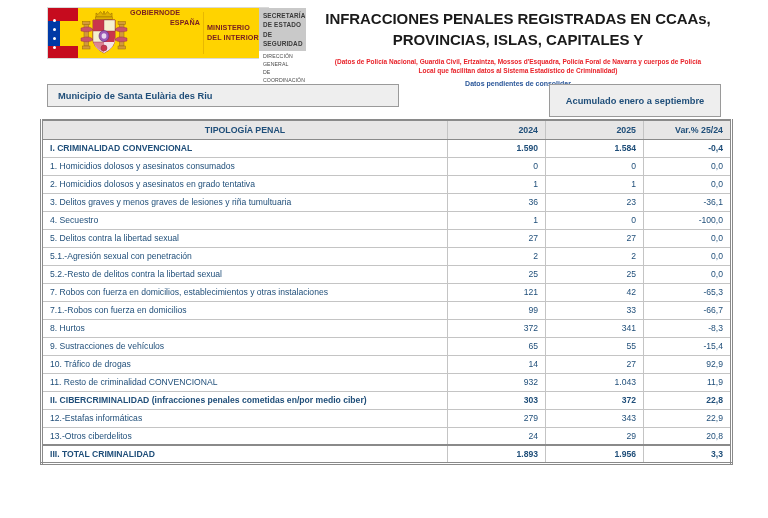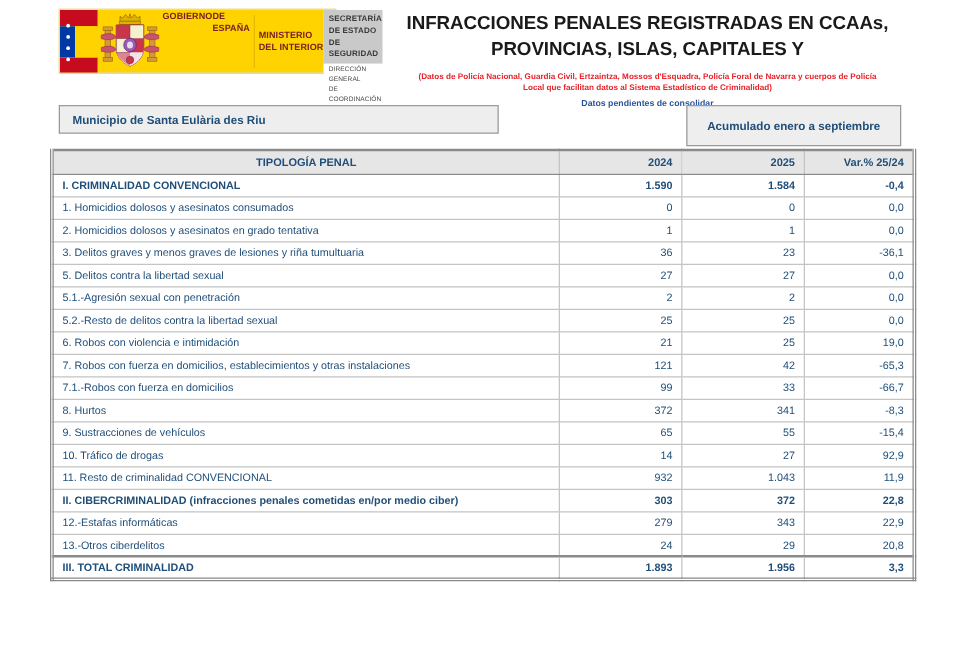--- a/index.html
+++ b/index.html
@@ -391,42 +391,42 @@
           <td class="num">1</td>
           <td class="num">0,0</td>
         </tr>
         <tr>
           <td class="lbl">3. Delitos graves y menos graves de lesiones y riña tumultuaria</td>
           <td class="num">36</td>
           <td class="num">23</td>
           <td class="num">-36,1</td>
         </tr>
         <tr>
+          <td class="lbl">4. Secuestro</td>
+          <td class="num">1</td>
+          <td class="num">0</td>
+          <td class="num">-100,0</td>
+        </tr>
+        <tr>
           <td class="lbl">5. Delitos contra la libertad sexual</td>
           <td class="num">27</td>
           <td class="num">27</td>
           <td class="num">0,0</td>
         </tr>
         <tr>
           <td class="lbl">5.1.-Agresión sexual con penetración</td>
           <td class="num">2</td>
           <td class="num">2</td>
           <td class="num">0,0</td>
         </tr>
         <tr>
           <td class="lbl">5.2.-Resto de delitos contra la libertad sexual</td>
           <td class="num">25</td>
           <td class="num">25</td>
           <td class="num">0,0</td>
-        </tr>
-        <tr>
-          <td class="lbl">6. Robos con violencia e intimidación</td>
-          <td class="num">21</td>
-          <td class="num">25</td>
-          <td class="num">19,0</td>
         </tr>
         <tr>
           <td class="lbl">7. Robos con fuerza en domicilios, establecimientos y otras instalaciones</td>
           <td class="num">121</td>
           <td class="num">42</td>
           <td class="num">-65,3</td>
         </tr>
         <tr>
           <td class="lbl">7.1.-Robos con fuerza en domicilios</td>
           <td class="num">99</td>

